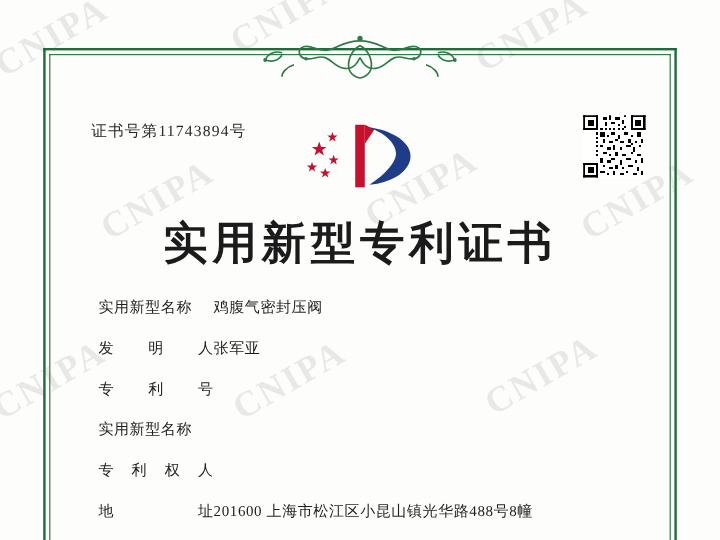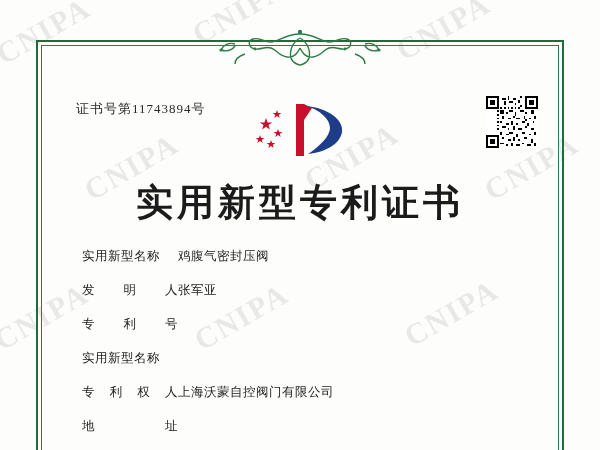--- a/index.html
+++ b/index.html
@@ -325,25 +325,25 @@
       <span class="field-label">实用新型名称</span>
     </div>
 
     <div class="field-row">
       <span class="field-label spread">
         <span>专</span>
         <span>利</span>
         <span>权</span>
         <span>人</span>
       </span>
-      <span class="field-value">上海沃蒙自控阀门有限公司</span>
     </div>
 
     <div class="field-row">
       <span class="field-label spread">
         <span>地</span>
         <span>址</span>
       </span>
+      <span class="field-value">201600 上海市松江区小昆山镇光华路488号8幢</span>
     </div>
 
   </div>
 
 </div>
 
 </body></html>

